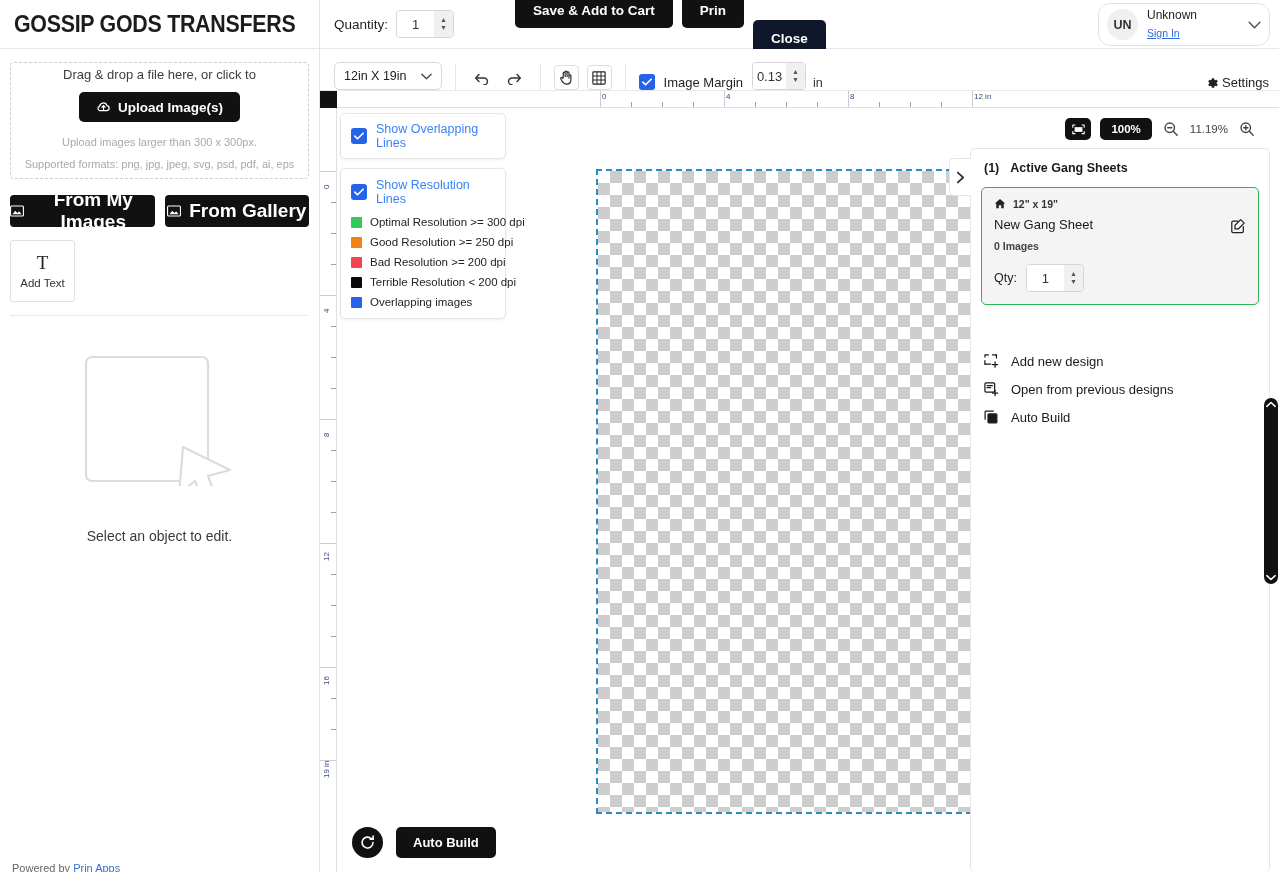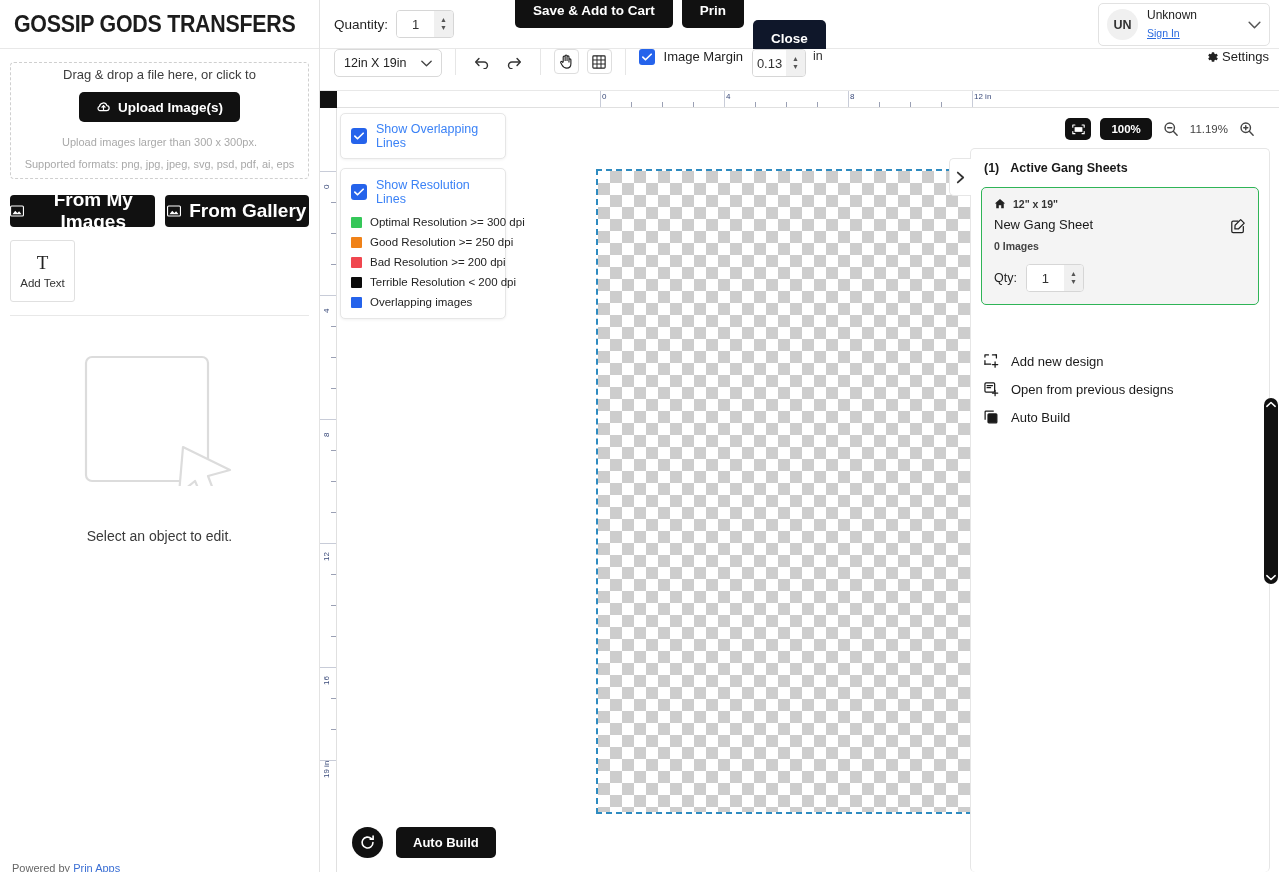--- a/index.html
+++ b/index.html
@@ -92,38 +92,38 @@
   .btn {
     height: 36px; border: none; border-radius: 5px; font-size: 13.5px;
     font-weight: 700; font-family: inherit; cursor: pointer; color: #fff;
     padding: 0 18px;
   }
   .btn-dark { background: #111; }
   .btn-red  { background: #0f172a; margin-top: 28px; }
 
   .account {
     position: absolute; right: 9px; top: 3px;
-    width: 172px; height: 43px; border: 1px solid #e2e2e2; border-radius: 5px;
+    width: 172px; height: 43px; border: 1px solid #e2e2e2; border-radius: 12px;
     display: flex; align-items: center; padding: 0 8px; gap: 9px; background: #fff;
     cursor: pointer;
   }
   .avatar {
     width: 31px; height: 31px; border-radius: 50%; background: #f0f0f0;
     display: flex; align-items: center; justify-content: center;
     font-size: 12.5px; font-weight: 700; color: #333;
   }
   .acct-name { font-size: 12px; color: #222; line-height: 1.25; }
   .acct-link { font-size: 10.5px; color: #2a6ae0; text-decoration: underline; }
   .acct-chev { margin-left: auto; font-size: 12px; color: #555; }
 
   
   .toolbar2 {
     position: absolute; left: 320px; top: 49px; right: 0; height: 42px;
     background: #fff; border-bottom: 1px solid #e8e8e8;
-    display: flex; align-items: flex-start; padding-left: 14px; gap: 0;
+    display: flex; align-items: flex-end; padding-left: 14px; gap: 0;
   }
   .size-sel {
     height: 28px; border: 1px solid #d9d9d9; border-radius: 5px;
     display: flex; align-items: center; gap: 14px; padding: 0 9px;
     font-size: 12.5px; color: #222; cursor: pointer; background: #fff;
   }
   .t-sep { width: 1px; height: 26px; background: #e6e6e6; margin: 0 13px; }
   .icon-btn {
     width: 25px; height: 25px; display: flex; align-items: center;
     justify-content: center; cursor: pointer; color: #333;

